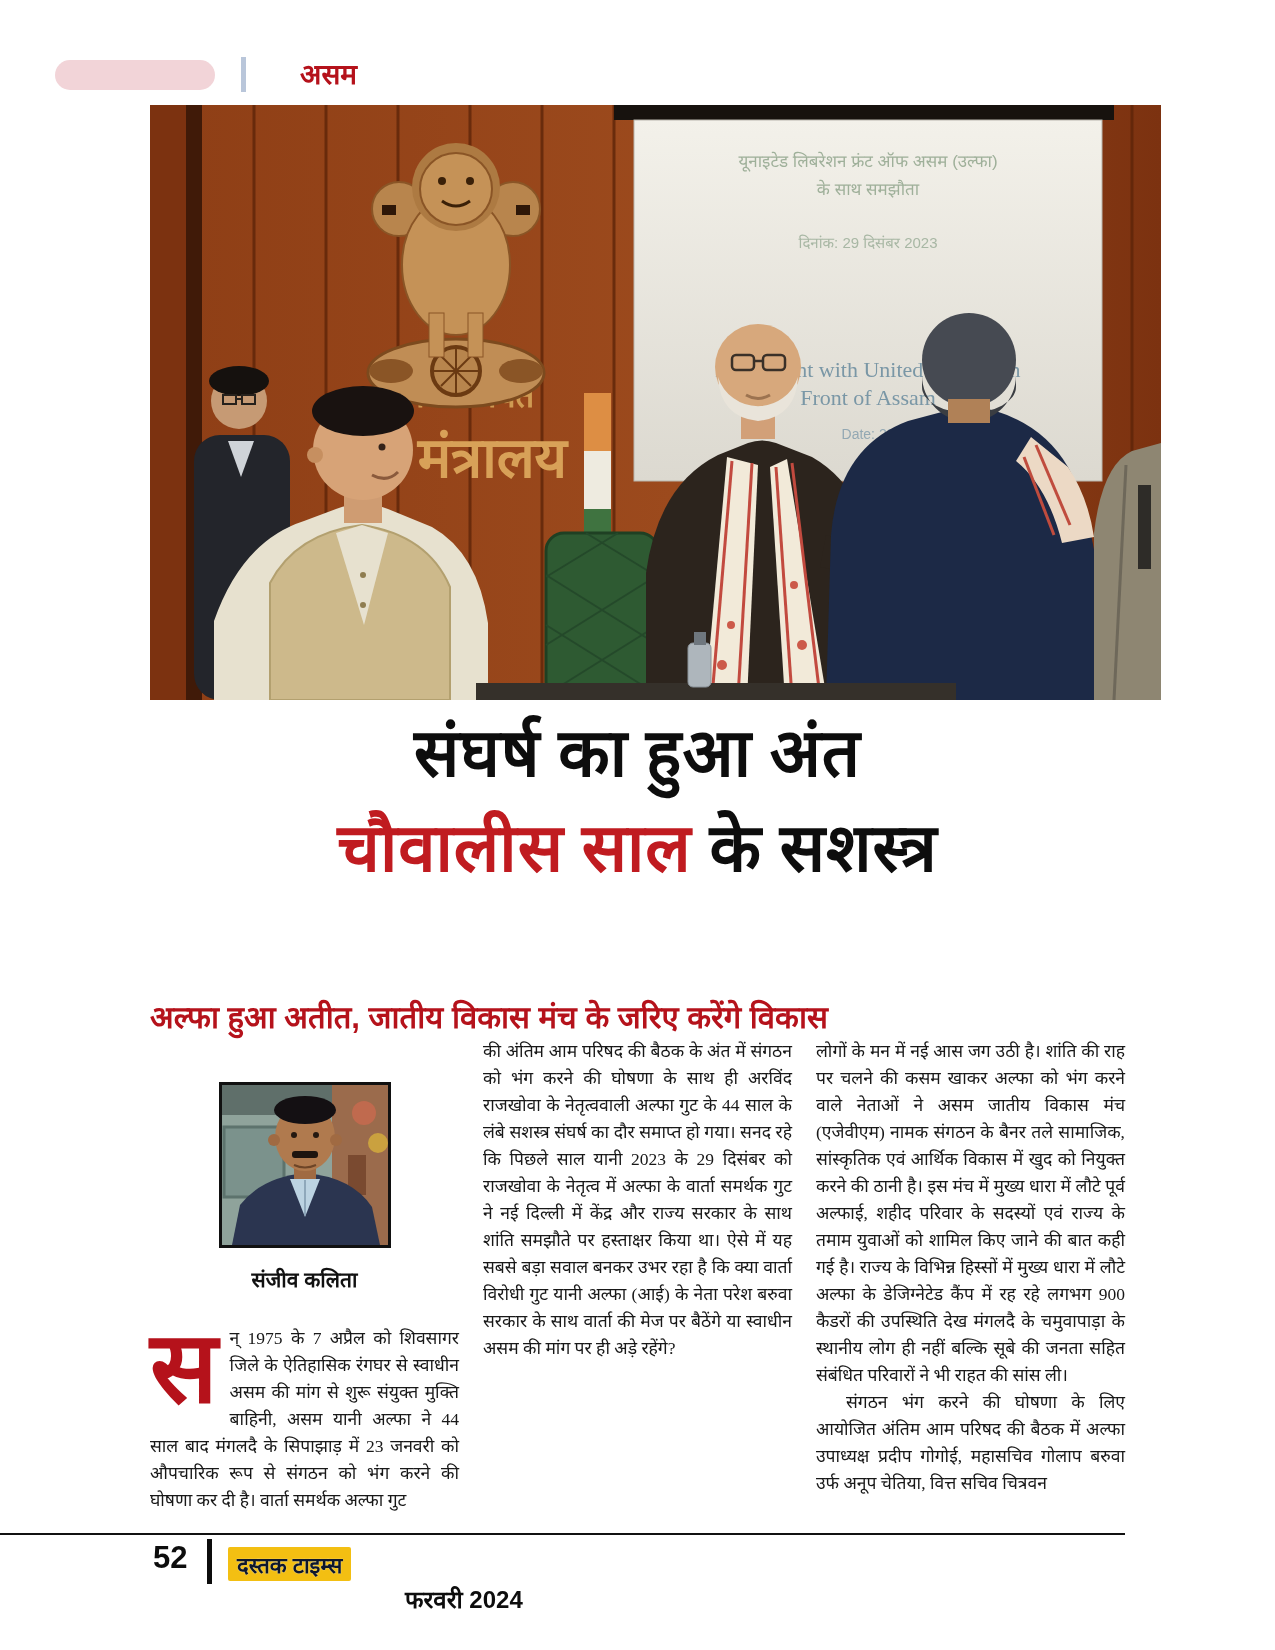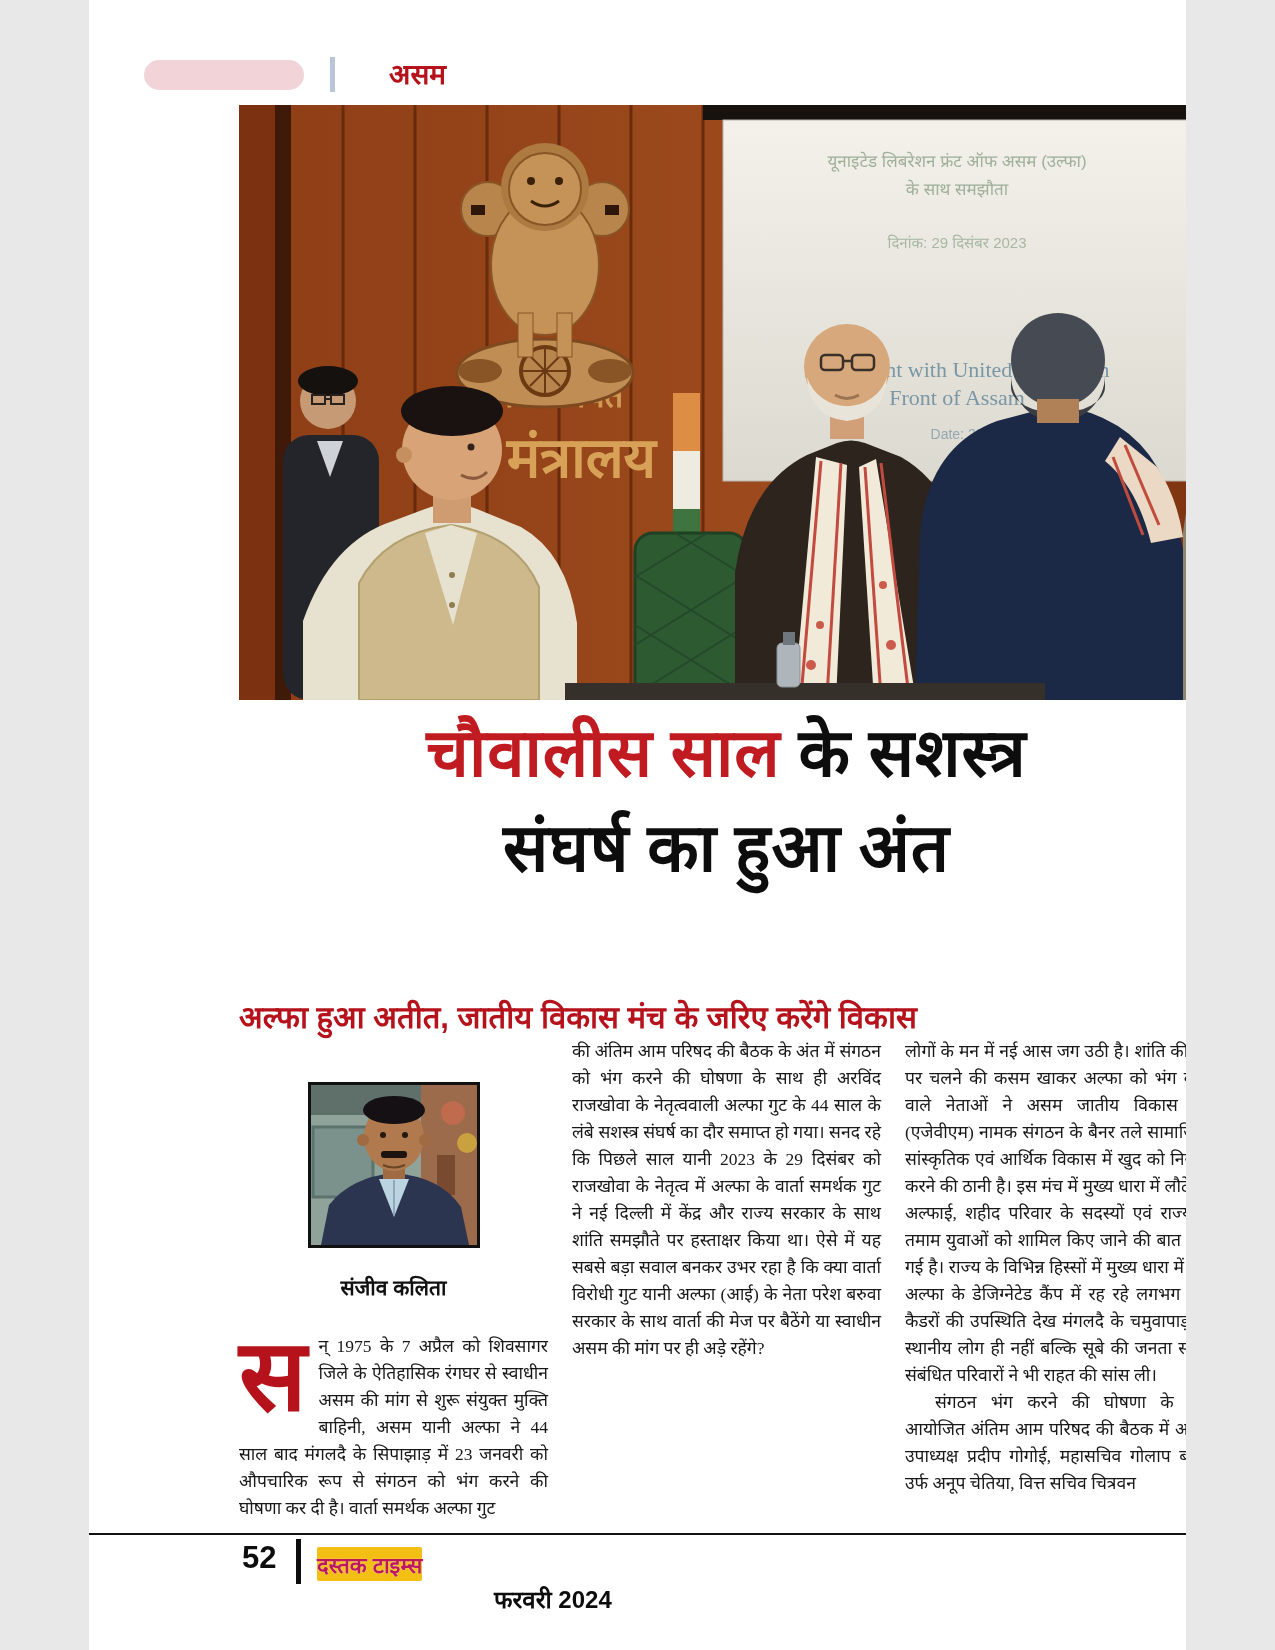--- a/index.html
+++ b/index.html
@@ -1,17 +1,17 @@
 <!DOCTYPE html>
 <html><head>
 <meta charset="utf-8">
 <style>
   html,body{margin:0;padding:0;background:#e8e8e8;}
   .page{
-    position:relative;width:1097px;height:1650px;margin:0 auto;
+    position:relative;width:1275px;height:1650px;margin:0 auto;
     background:#ffffff;overflow:hidden;
     font-family:"Liberation Serif", serif;color:#141414;
   }
   
   .hdr-pill{position:absolute;left:55px;top:60px;width:160px;height:30px;
     background:#f2d4d8;border-radius:15px;}
   .hdr-divider{position:absolute;left:241px;top:57px;width:5px;height:35px;background:#b9c6da;}
   .hdr-label{position:absolute;left:300px;top:54px;font-family:"Liberation Sans",sans-serif;
     font-weight:bold;font-size:28px;color:#b5121b;}
   
@@ -24,33 +24,33 @@
   .subheadline{position:absolute;left:150px;top:995px;width:975px;text-align:left;
     font-weight:bold;font-size:31px;color:#b5121b;font-family:"Liberation Sans",sans-serif;}
   
   .columns{position:absolute;left:150px;top:1038px;width:975px;height:482px;
     display:flex;gap:24px;}
   .col{width:309px;}
   .body-para{margin:0;font-size:17.5px;line-height:27px;text-align:justify;color:#181818;}
   .indent{text-indent:30px;}
   .author-card{margin-top:44px;text-align:center;}
   .author-photo{display:inline-block;border:3px solid #111;line-height:0;}
-  .author-caption{margin-top:24px;font-family:"Liberation Sans",sans-serif;
+  .author-caption{margin-top:16px;font-family:"Liberation Sans",sans-serif;
     font-weight:bold;font-size:21px;color:#111;}
   .col1-para{margin-top:32px;}
   .dropcap{float:left;font-size:100px;line-height:76px;font-weight:bold;color:#b5121b;
     margin:6px 12px 0 0;font-family:"Liberation Serif",serif;}
   
   .footer-rule{position:absolute;left:0;top:1533px;width:1125px;height:2px;background:#111;}
   .footer-page{position:absolute;left:153px;top:1540px;font-family:"Liberation Sans",sans-serif;
     font-weight:bold;font-size:31px;color:#0d0d0d;}
   .footer-bar{position:absolute;left:207px;top:1539px;width:5px;height:45px;background:#0d0d0d;}
   .footer-logo{position:absolute;left:228px;top:1547px;background:#f3bf12;
-    color:#be185d;font-family:"Liberation Sans",sans-serif;font-weight:bold;font-size:22px;
-    padding:2px 0;border-radius:2px;text-shadow:0 0 1px #fff;}
+    color:#0f172a;font-family:"Liberation Sans",sans-serif;font-weight:bold;font-size:22px;
+    padding:2px 9px;border-radius:2px;text-shadow:0 0 1px #fff;}
   .footer-issue{position:absolute;left:405px;top:1582px;font-family:"Liberation Sans",sans-serif;
     font-weight:bold;font-size:24px;color:#0d0d0d;}
 </style>
 </head>
 <body>
 
 <div class="page">
 
   <div class="hdr-pill"></div>
   <div class="hdr-divider"></div>
@@ -212,22 +212,22 @@
       <g>
         <rect x="290" y="578" width="480" height="17" fill="#35302a"></rect>
         <line x1="430" y1="583" x2="474" y2="558" stroke="#8a8populate2" stroke-width="3"></line>
         <rect x="502" y="538" width="23" height="44" rx="5" fill="#aeb6bc" stroke="#8a9299"></rect>
         <rect x="508" y="527" width="12" height="13" fill="#6f777e"></rect>
       </g>
     </svg>
   </div>
 
   <div class="headline">
+    <div>संघर्ष का हुआ अंत</div>
     <div><span class="red">चौवालीस साल</span><span> के सशस्त्र</span></div>
-    <div>संघर्ष का हुआ अंत</div>
   </div>
   <div class="subheadline">अल्फा हुआ अतीत, जातीय विकास मंच के जरिए करेंगे विकास</div>
 
   <div class="columns">
 
     <div class="col">
       <div class="author-card">
         <span class="author-photo">
           <svg width="166" height="160" viewBox="0 0 166 160">
             <rect width="166" height="160" fill="#8fa39b"></rect>

